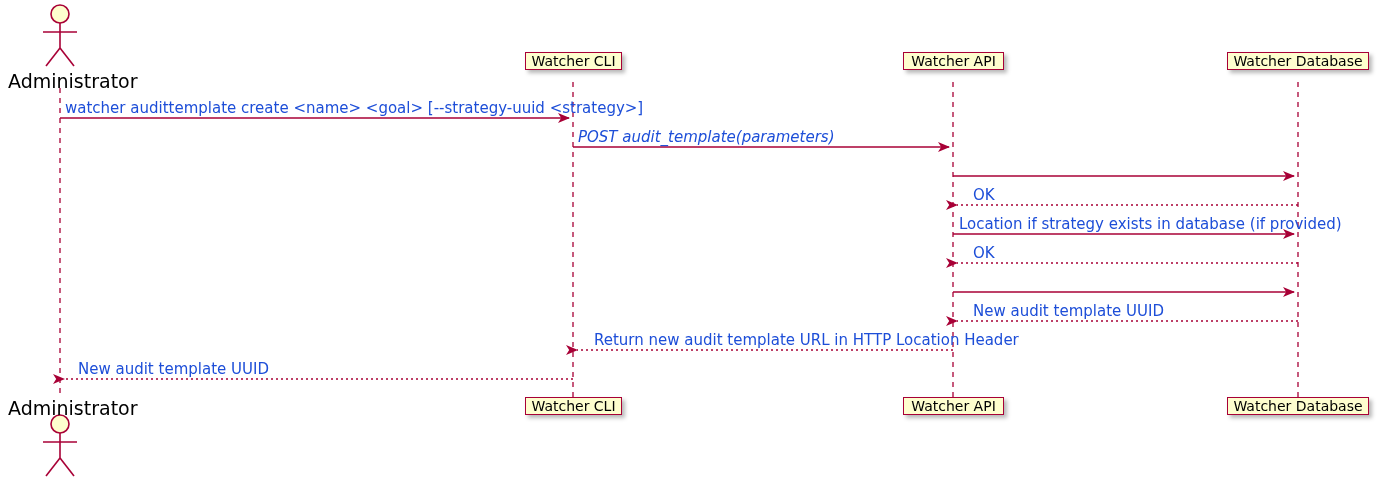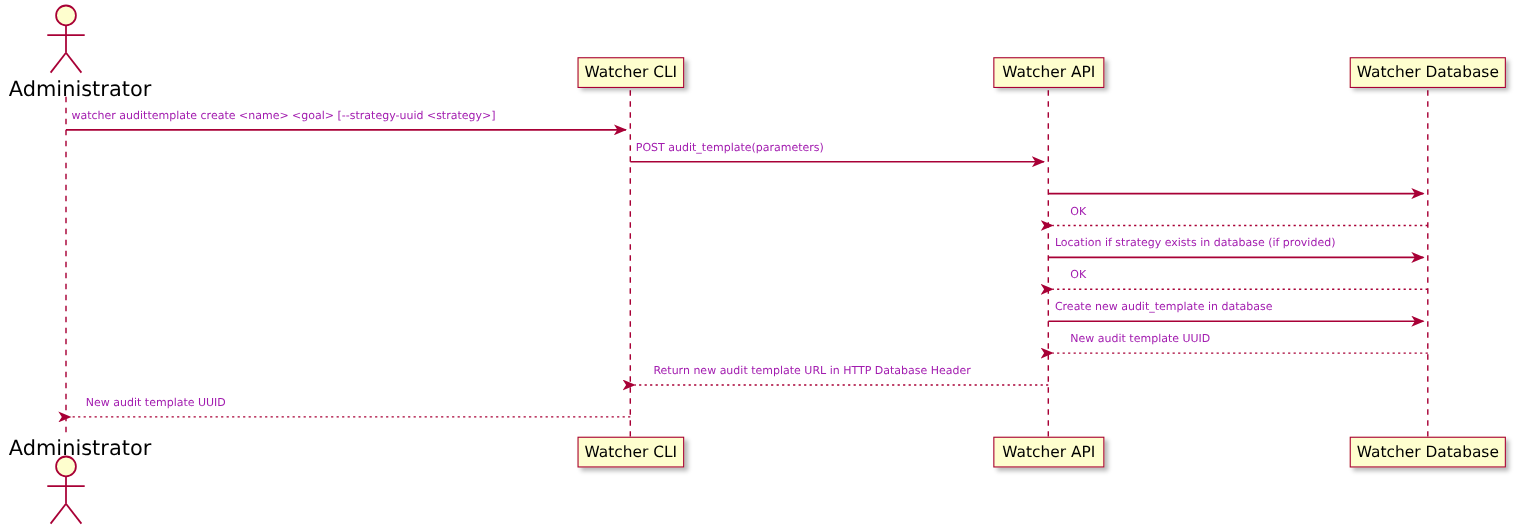--- a/index.html
+++ b/index.html
@@ -26,41 +26,41 @@
   }
   .participant-box {
     position: absolute;
     background: #FEFECE;
     border: 1.5px solid #A80036;
     box-shadow: 3px 3px 4px rgba(0,0,0,0.28);
     box-sizing: border-box;
     display: flex;
     align-items: center;
     justify-content: center;
-    height: 28px;
+    height: 18px;
   }
   .participant-label {
     font-family: "DejaVu Sans", sans-serif;
     font-size: 14px;
     color: #000000;
     white-space: nowrap;
     line-height: 1;
   }
   .actor-label {
     position: absolute;
     font-family: "DejaVu Sans", sans-serif;
     font-size: 19px;
     color: #000000;
     white-space: nowrap;
   }
   .msg-label {
     position: absolute;
     font-family: "DejaVu Sans", sans-serif;
-    font-size: 10px;
-    color: #a21caf;
+    font-size: 15px;
+    color: #1d4ed8;
     white-space: nowrap;
     line-height: 1;
   }
 </style>
 </head>
 <body>
 
 <div id="diagram">
 
   <svg id="svg-layer" viewBox="0 0 1379 483" xmlns="http://www.w3.org/2000/svg">
@@ -127,22 +127,21 @@
     <span class="participant-label">Watcher API</span>
   </div>
   <div class="participant-box" style="left:1227px; top:397px; width:142px;">
     <span class="participant-label">Watcher Database</span>
   </div>
 
   <span class="actor-label" style="left:8px; top:70px;">Administrator</span>
   <span class="actor-label" style="left:8px; top:397px;">Administrator</span>
 
   <span class="msg-label" style="left:65px; top:101px;">watcher audittemplate create &lt;name&gt; &lt;goal&gt; [--strategy-uuid &lt;strategy&gt;]</span>
-  <span class="msg-label" style="left:578px; top:130px;">POST audit_template(parameters)</span>
+  <span class="msg-label" style="left:578px; top:130px;font-style:italic;">POST audit_template(parameters)</span>
   <span class="msg-label" style="left:973px; top:188px;">OK</span>
   <span class="msg-label" style="left:959px; top:217px;">Location if strategy exists in database (if provided)</span>
   <span class="msg-label" style="left:973px; top:246px;">OK</span>
-  <span class="msg-label" style="left:959px; top:275px;">Create new audit_template in database</span>
   <span class="msg-label" style="left:973px; top:304px;">New audit template UUID</span>
-  <span class="msg-label" style="left:594px; top:333px;">Return new audit template URL in HTTP Database Header</span>
+  <span class="msg-label" style="left:594px; top:333px;">Return new audit template URL in HTTP Location Header</span>
   <span class="msg-label" style="left:78px; top:362px;">New audit template UUID</span>
 
 </div>
 
 </body></html>

